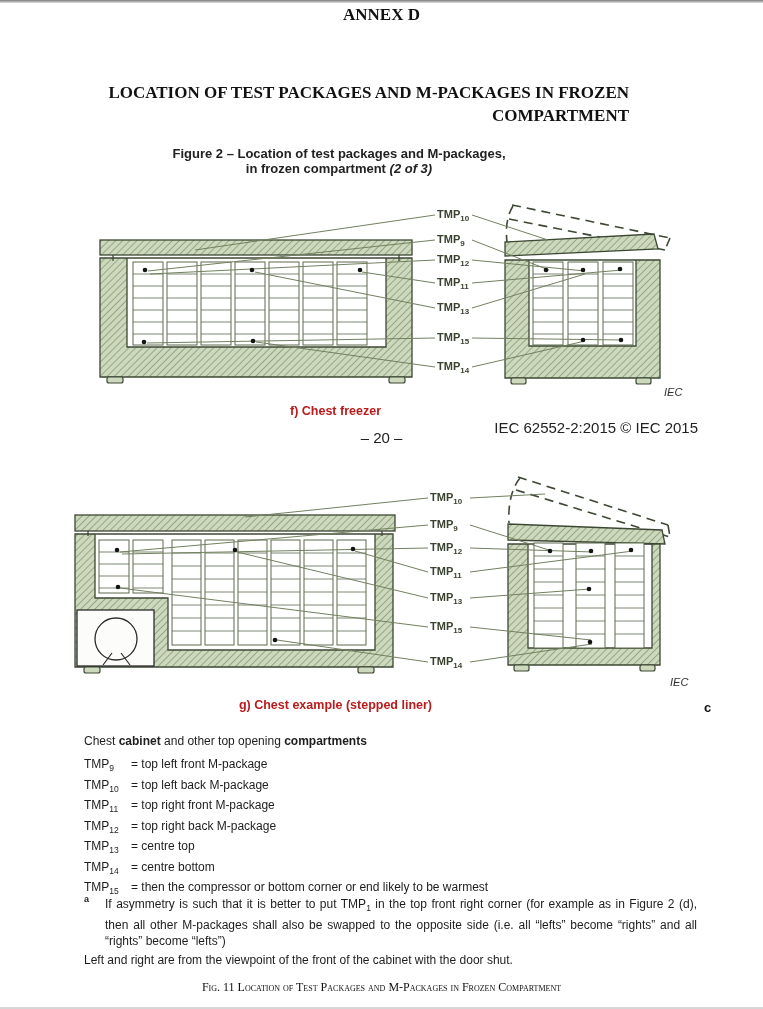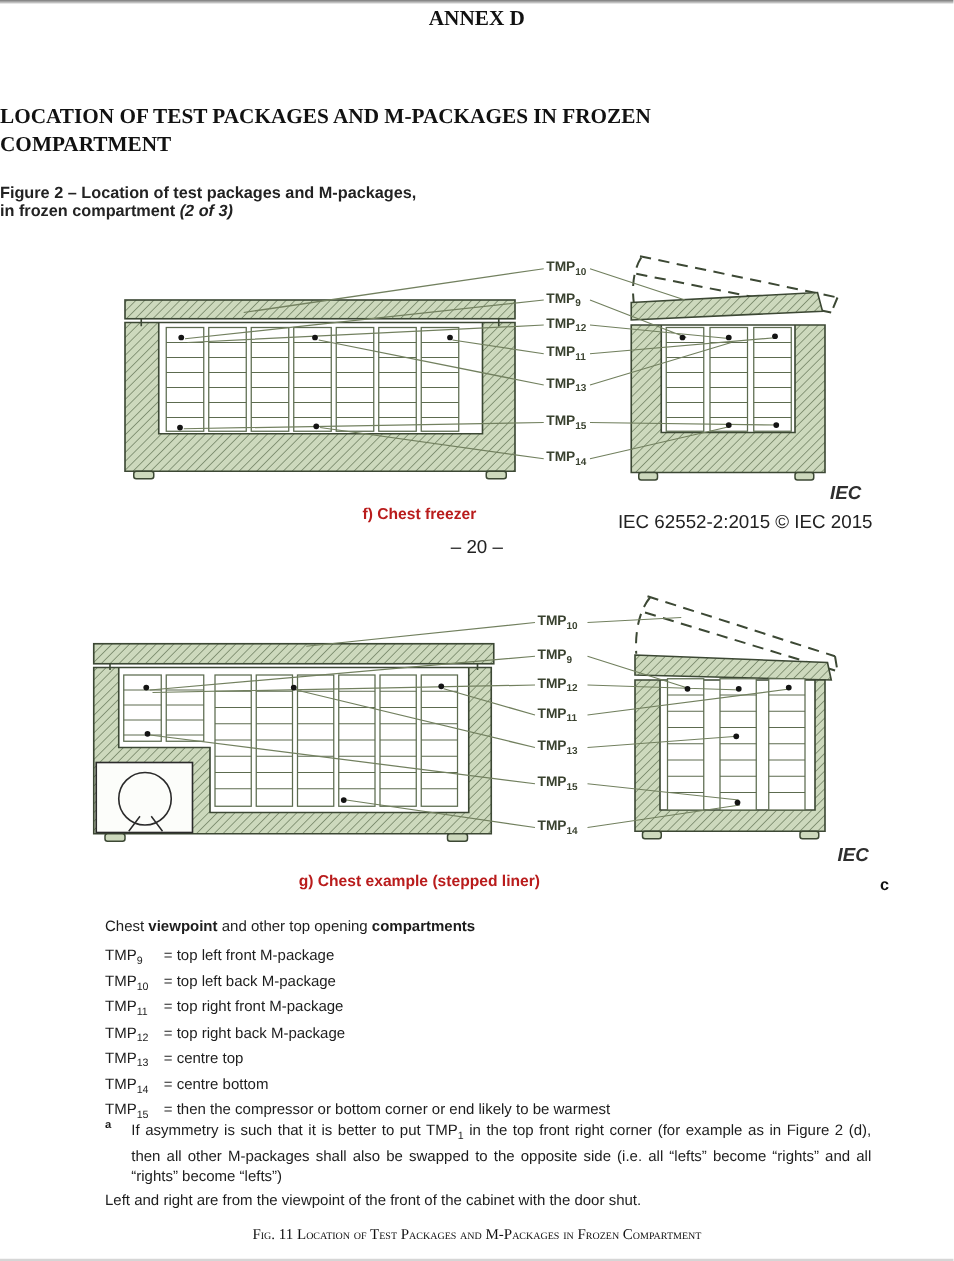--- a/index.html
+++ b/index.html
@@ -14,45 +14,45 @@
   .edge-top{position:absolute;top:0;left:0;width:763px;height:3px;
             background:linear-gradient(#7a7a7a,#e3e3e3);}
   .edge-bottom{position:absolute;bottom:0;left:0;width:763px;height:2px;background:#d6d6d6;}
 
   
   .annex-title{position:absolute;top:5px;left:0;width:763px;text-align:center;
     font-family:"Liberation Serif",serif;font-weight:bold;font-size:17px;color:#111;}
   .clause-line{position:absolute;top:40px;left:0;width:763px;text-align:center;
     font-family:"Liberation Serif",serif;font-size:16px;color:#111;}
   .clause-line .it{font-style:italic;}
-  .main-title{position:absolute;top:81px;left:0;width:629px;text-align:left;
+  .main-title{position:absolute;top:81px;left:0;width:629px;text-align:right;
     font-family:"Liberation Serif",serif;font-weight:bold;font-size:17px;line-height:23px;color:#111;}
-  .figure-title{position:absolute;top:146px;left:0;width:678px;
+  .figure-title{position:absolute;top:146px;left:0;width:678px;text-align:center;
     font-weight:bold;font-size:13px;line-height:15px;color:#222;}
   .figure-title .it{font-style:italic;}
 
   
   .fig{position:absolute;left:0;width:763px;}
   #fig-f{top:200px;height:196px;}
   #fig-g{top:470px;height:212px;}
   .fig svg{position:absolute;top:0;left:0;}
 
   .tmp-label{position:absolute;font-weight:bold;font-size:11px;color:#39412f;white-space:nowrap;line-height:12px;}
   .tmp-label sub{font-size:8px;vertical-align:-3px;}
-  .iec-mark{position:absolute;font-style:italic;font-weight:bold;font-size:15px;color:#2e2e2e;}
+  .iec-mark{position:absolute;font-style:italic;font-weight:normal;font-size:11px;color:#2e2e2e;}
 
   .fig-caption{position:absolute;left:0;width:671px;text-align:center;
     font-weight:bold;font-size:12.5px;color:#b91c1c;}
   #caption-f{top:404px;}
   #caption-g{top:698px;}
   .margin-letter{position:absolute;top:700px;left:704px;font-weight:bold;font-size:13px;color:#111;}
 
   
   .pb-num{position:absolute;top:429px;left:0;width:763px;text-align:center;font-size:15px;color:#222;}
-  .pb-ref{position:absolute;top:409px;right:65px;font-size:15px;color:#222;text-align:right;}
+  .pb-ref{position:absolute;top:419px;right:65px;font-size:15px;color:#222;text-align:right;}
 
   
   .legend-heading{position:absolute;top:734px;left:84px;font-size:12px;white-space:nowrap;}
   .legend-heading .b{font-weight:bold;}
   .legend-item{position:absolute;left:84px;font-size:12px;white-space:nowrap;}
   .legend-item .tmp{display:inline-block;width:47px;}
   .legend-item sub,.footnote-text sub{font-size:8.5px;vertical-align:-3px;}
 
   .fn-marker{position:absolute;top:894px;left:84px;font-weight:bold;font-size:9px;}
   .footnote-text{position:absolute;top:896px;left:105px;width:592px;
@@ -265,21 +265,21 @@
     <div class="tmp-label" style="top:95px;left:430px"><span>TMP</span><sub>11</sub></div>
     <div class="tmp-label" style="top:121px;left:430px"><span>TMP</span><sub>13</sub></div>
     <div class="tmp-label" style="top:150px;left:430px"><span>TMP</span><sub>15</sub></div>
     <div class="tmp-label" style="top:185px;left:430px"><span>TMP</span><sub>14</sub></div>
     <div class="iec-mark" style="top:206px;left:670px">IEC</div>
   </div>
 
   <div class="fig-caption" id="caption-g">g) Chest example (stepped liner)</div>
   <div class="margin-letter">c</div>
 
-  <div class="legend-heading"><span>Chest </span><span class="b">viewpoint</span><span> and other top opening </span><span class="b">compartments</span></div>
+  <div class="legend-heading"><span>Chest </span><span class="b">cabinet</span><span> and other top opening </span><span class="b">compartments</span></div>
 
   <div class="legend-item" style="top:757px"><span class="tmp"><span>TMP</span><sub>9</sub></span><span>= top left front M-package</span></div>
   <div class="legend-item" style="top:778px"><span class="tmp"><span>TMP</span><sub>10</sub></span><span>= top left back M-package</span></div>
   <div class="legend-item" style="top:798px"><span class="tmp"><span>TMP</span><sub>11</sub></span><span>= top right front M-package</span></div>
   <div class="legend-item" style="top:819px"><span class="tmp"><span>TMP</span><sub>12</sub></span><span>= top right back M-package</span></div>
   <div class="legend-item" style="top:839px"><span class="tmp"><span>TMP</span><sub>13</sub></span><span>= centre top</span></div>
   <div class="legend-item" style="top:860px"><span class="tmp"><span>TMP</span><sub>14</sub></span><span>= centre bottom</span></div>
   <div class="legend-item" style="top:880px"><span class="tmp"><span>TMP</span><sub>15</sub></span><span>= then the compressor or bottom corner or end likely to be warmest</span></div>
 
   <div class="fn-marker">a</div>

